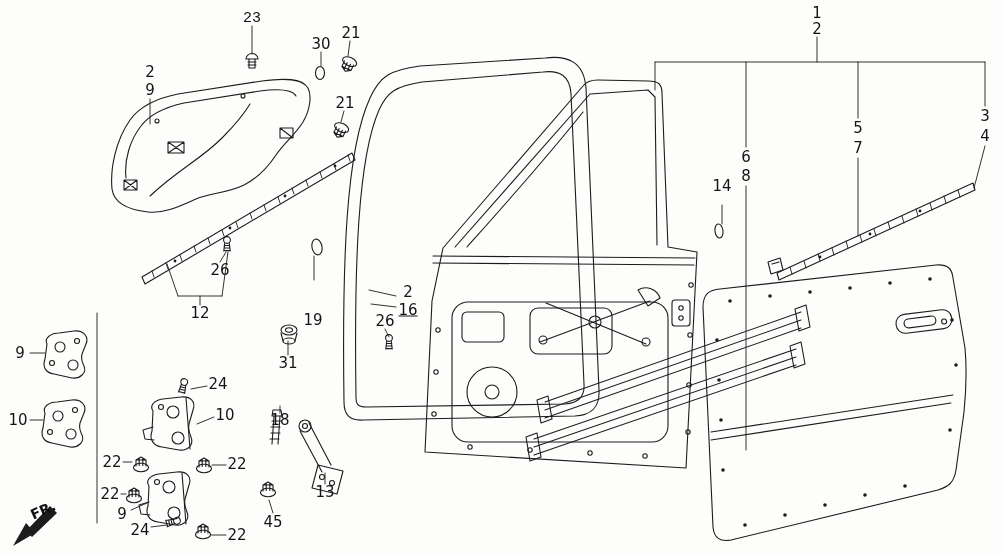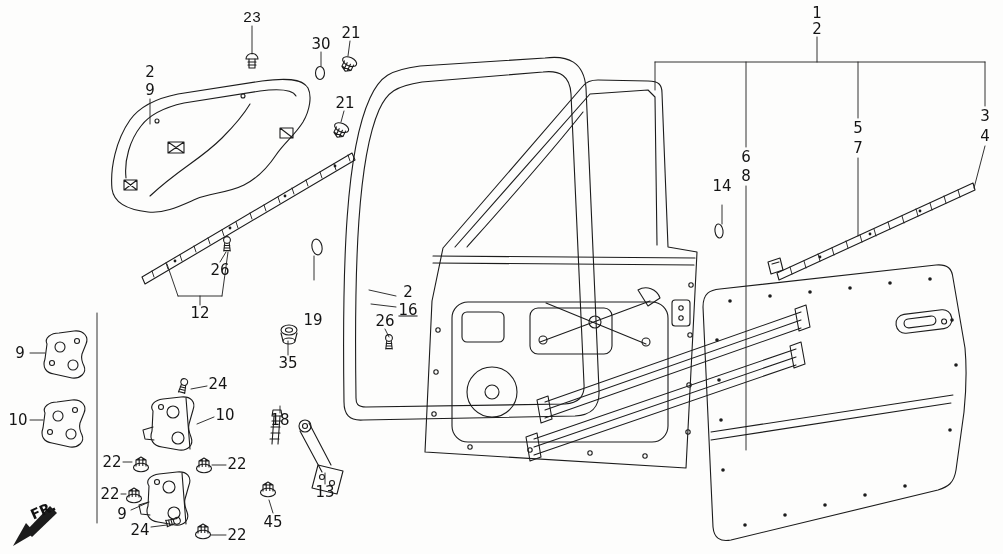--- a/index.html
+++ b/index.html
@@ -278,21 +278,21 @@
       <div class="callout" style="left: 345px; top: 103px;">21</div>
       <div class="callout" style="left: 150px; top: 72px;">2</div>
       <div class="callout" style="left: 150px; top: 90px;">9</div>
       <div class="callout" style="left: 220px; top: 270px;">26</div>
       <div class="callout" style="left: 313px; top: 288px; margin-top: 32px;">19</div>
       <div class="callout" style="left: 200px; top: 313px;">12</div>
       <div class="callout" style="left: 408px; top: 292px;">2</div>
       <div class="callout" style="left: 408px; top: 310px; text-decoration: underline;">16</div>
       <div class="callout" style="left: 385px; top: 321px;">26</div>
       <div class="callout" style="left: 20px; top: 353px;">9</div>
-      <div class="callout" style="left: 288px; top: 363px;">35</div>
+      <div class="callout" style="left: 288px; top: 363px;">31</div>
       <div class="callout" style="left: 218px; top: 384px;">24</div>
       <div class="callout" style="left: 280px; top: 398px; margin-top: 22px;">18</div>
       <div class="callout" style="left: 18px; top: 420px;">10</div>
       <div class="callout" style="left: 225px; top: 415px;">10</div>
       <div class="callout" style="left: 112px; top: 462px;">22</div>
       <div class="callout" style="left: 237px; top: 464px;">22</div>
       <div class="callout" style="left: 110px; top: 494px;">22</div>
       <div class="callout" style="left: 325px; top: 492px;">13</div>
       <div class="callout" style="left: 122px; top: 514px;">9</div>
       <div class="callout" style="left: 273px; top: 522px;">45</div>

